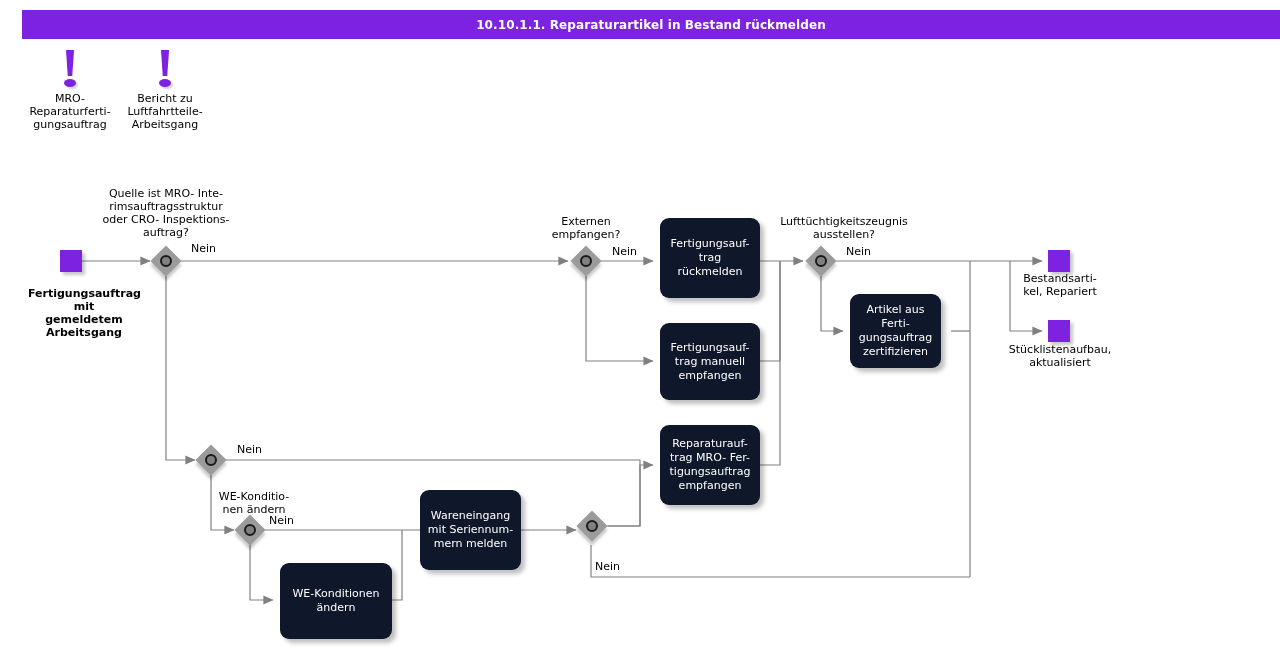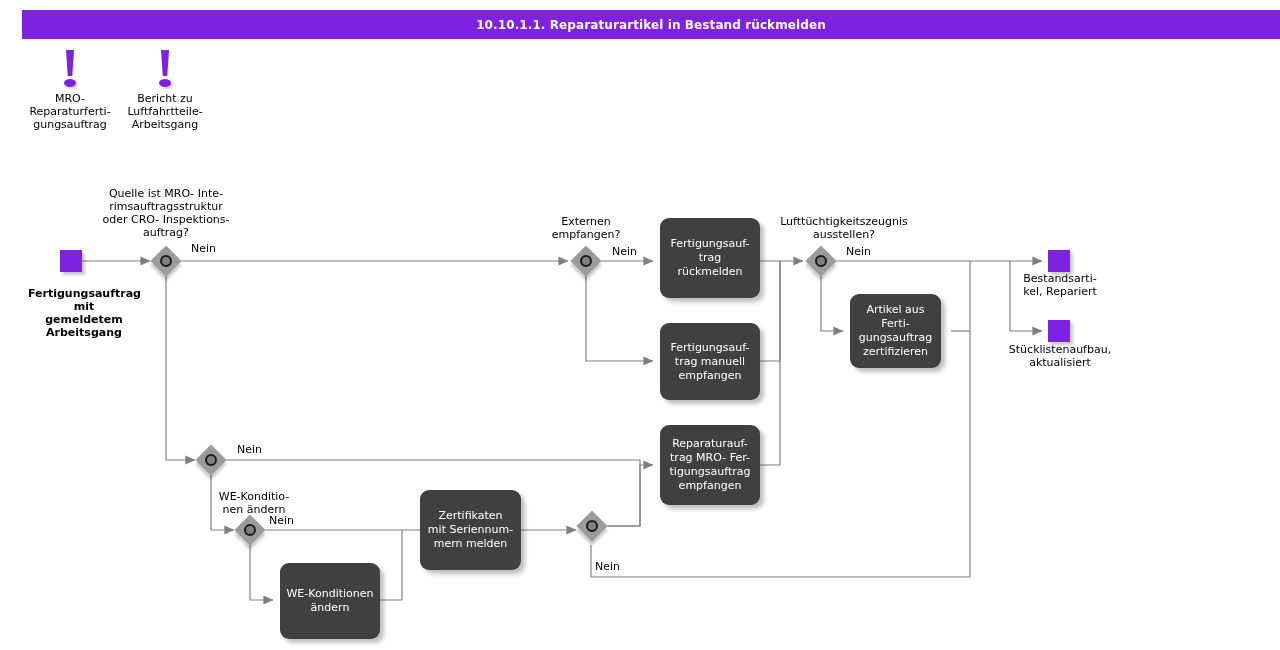--- a/index.html
+++ b/index.html
@@ -30,21 +30,21 @@
   
   .evt {
     position: absolute; width: 22px; height: 22px;
     background: #7c22e0;
     box-shadow: 3px 3px 3px rgba(0,0,0,0.22);
   }
 
   
   .task {
     position: absolute;
-    background: #404040;
+    background: #0f172a;
     border-radius: 9px;
     box-shadow: 4px 4px 4px rgba(0,0,0,0.25);
     display: flex; align-items: center; justify-content: center;
     text-align: center;
     color: #ffffff;
     font-size: 11px;
     line-height: 14px;
     padding: 3px 5px;
     white-space: pre-line;
   }
@@ -239,20 +239,20 @@
 
   <div class="task" style="left:650px; top:425px; width:100px; height:80px;">Reparaturauf-
 trag  MRO- Fer-
 tigungsauftrag
 empfangen</div>
 
   <div class="task" style="left:840px; top:294px; width:91px; height:74px;">Artikel aus Ferti-
 gungsauftrag
 zertifizieren</div>
 
-  <div class="task" style="left:410px; top:490px; width:101px; height:80px;">Zertifikaten
+  <div class="task" style="left:410px; top:490px; width:101px; height:80px;">Wareneingang
 mit Seriennum-
 mern melden</div>
 
-  <div class="task" style="left:270px; top:563px; width:100px; height:76px;">WE-Konditionen
+  <div class="task" style="left:270px; top:563px; width:112px; height:76px;">WE-Konditionen
 ändern</div>
 
 </div>
 
 </body></html>

